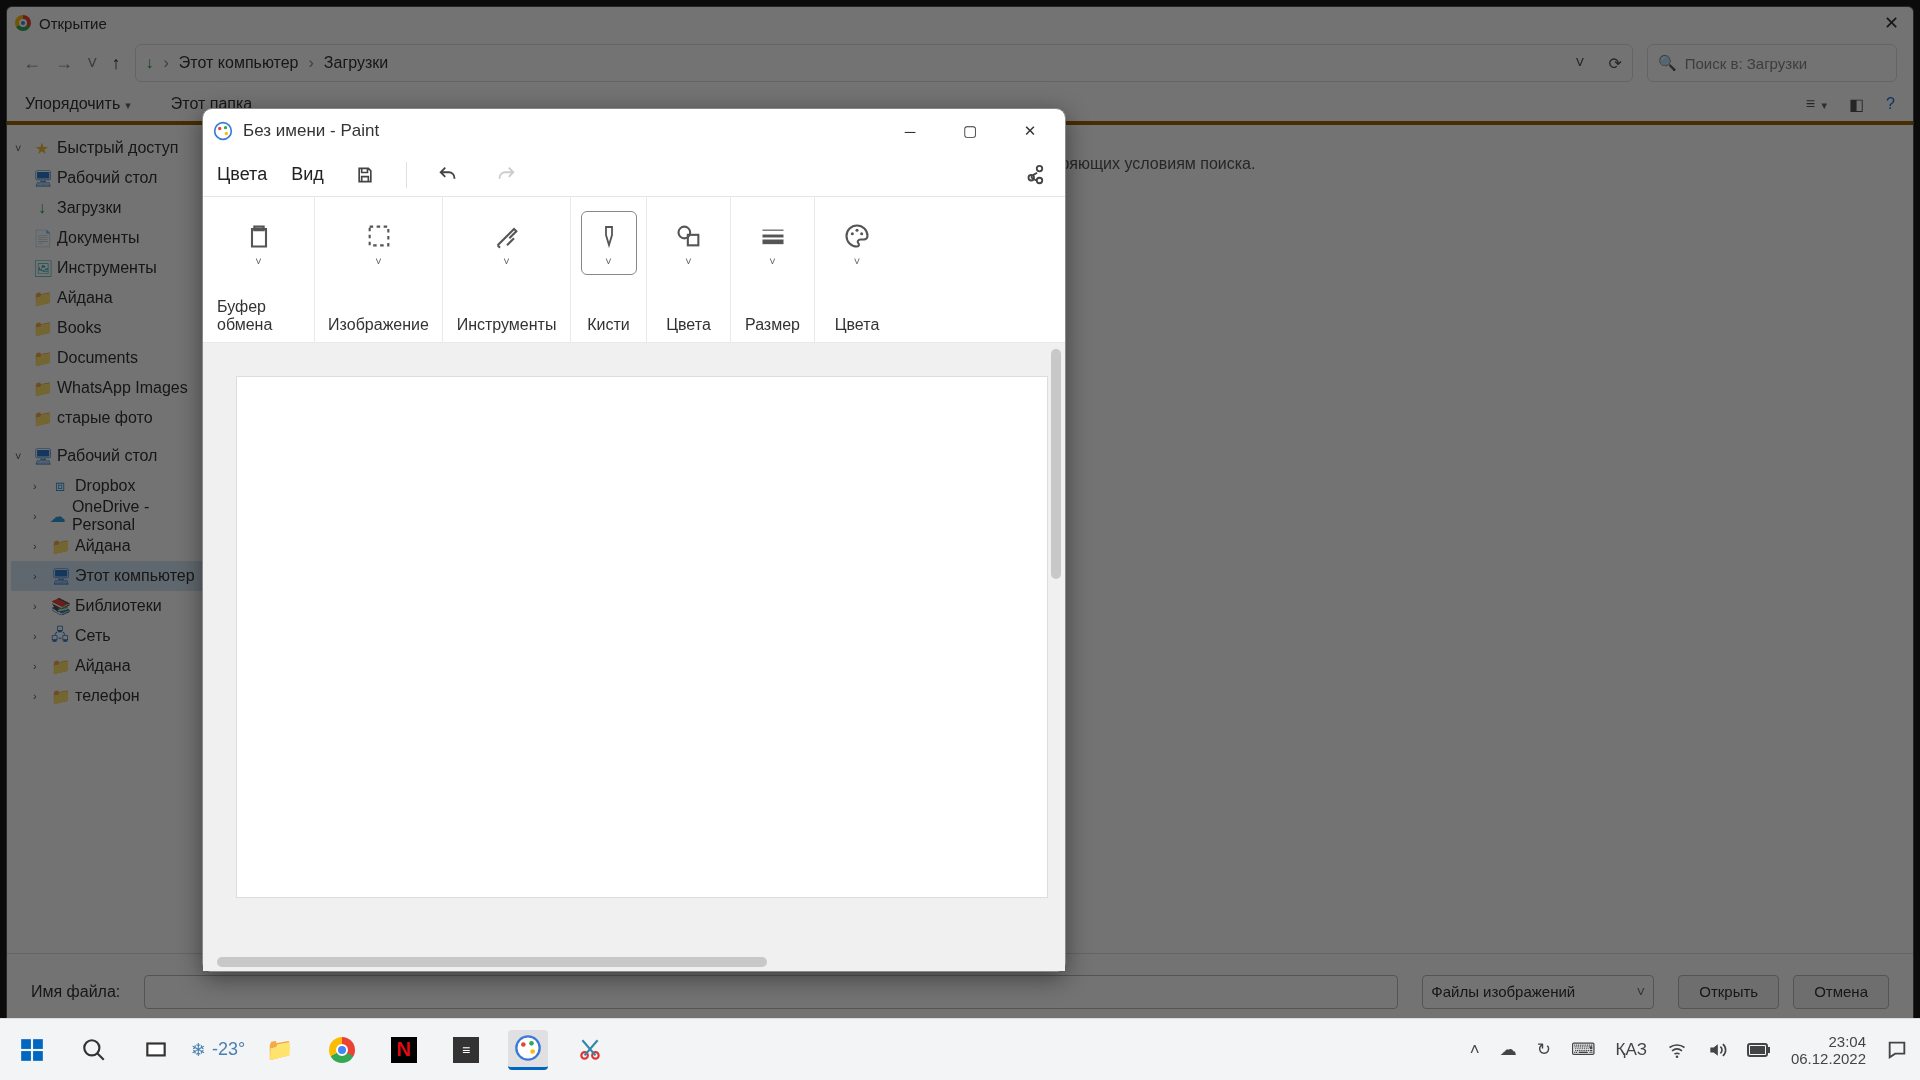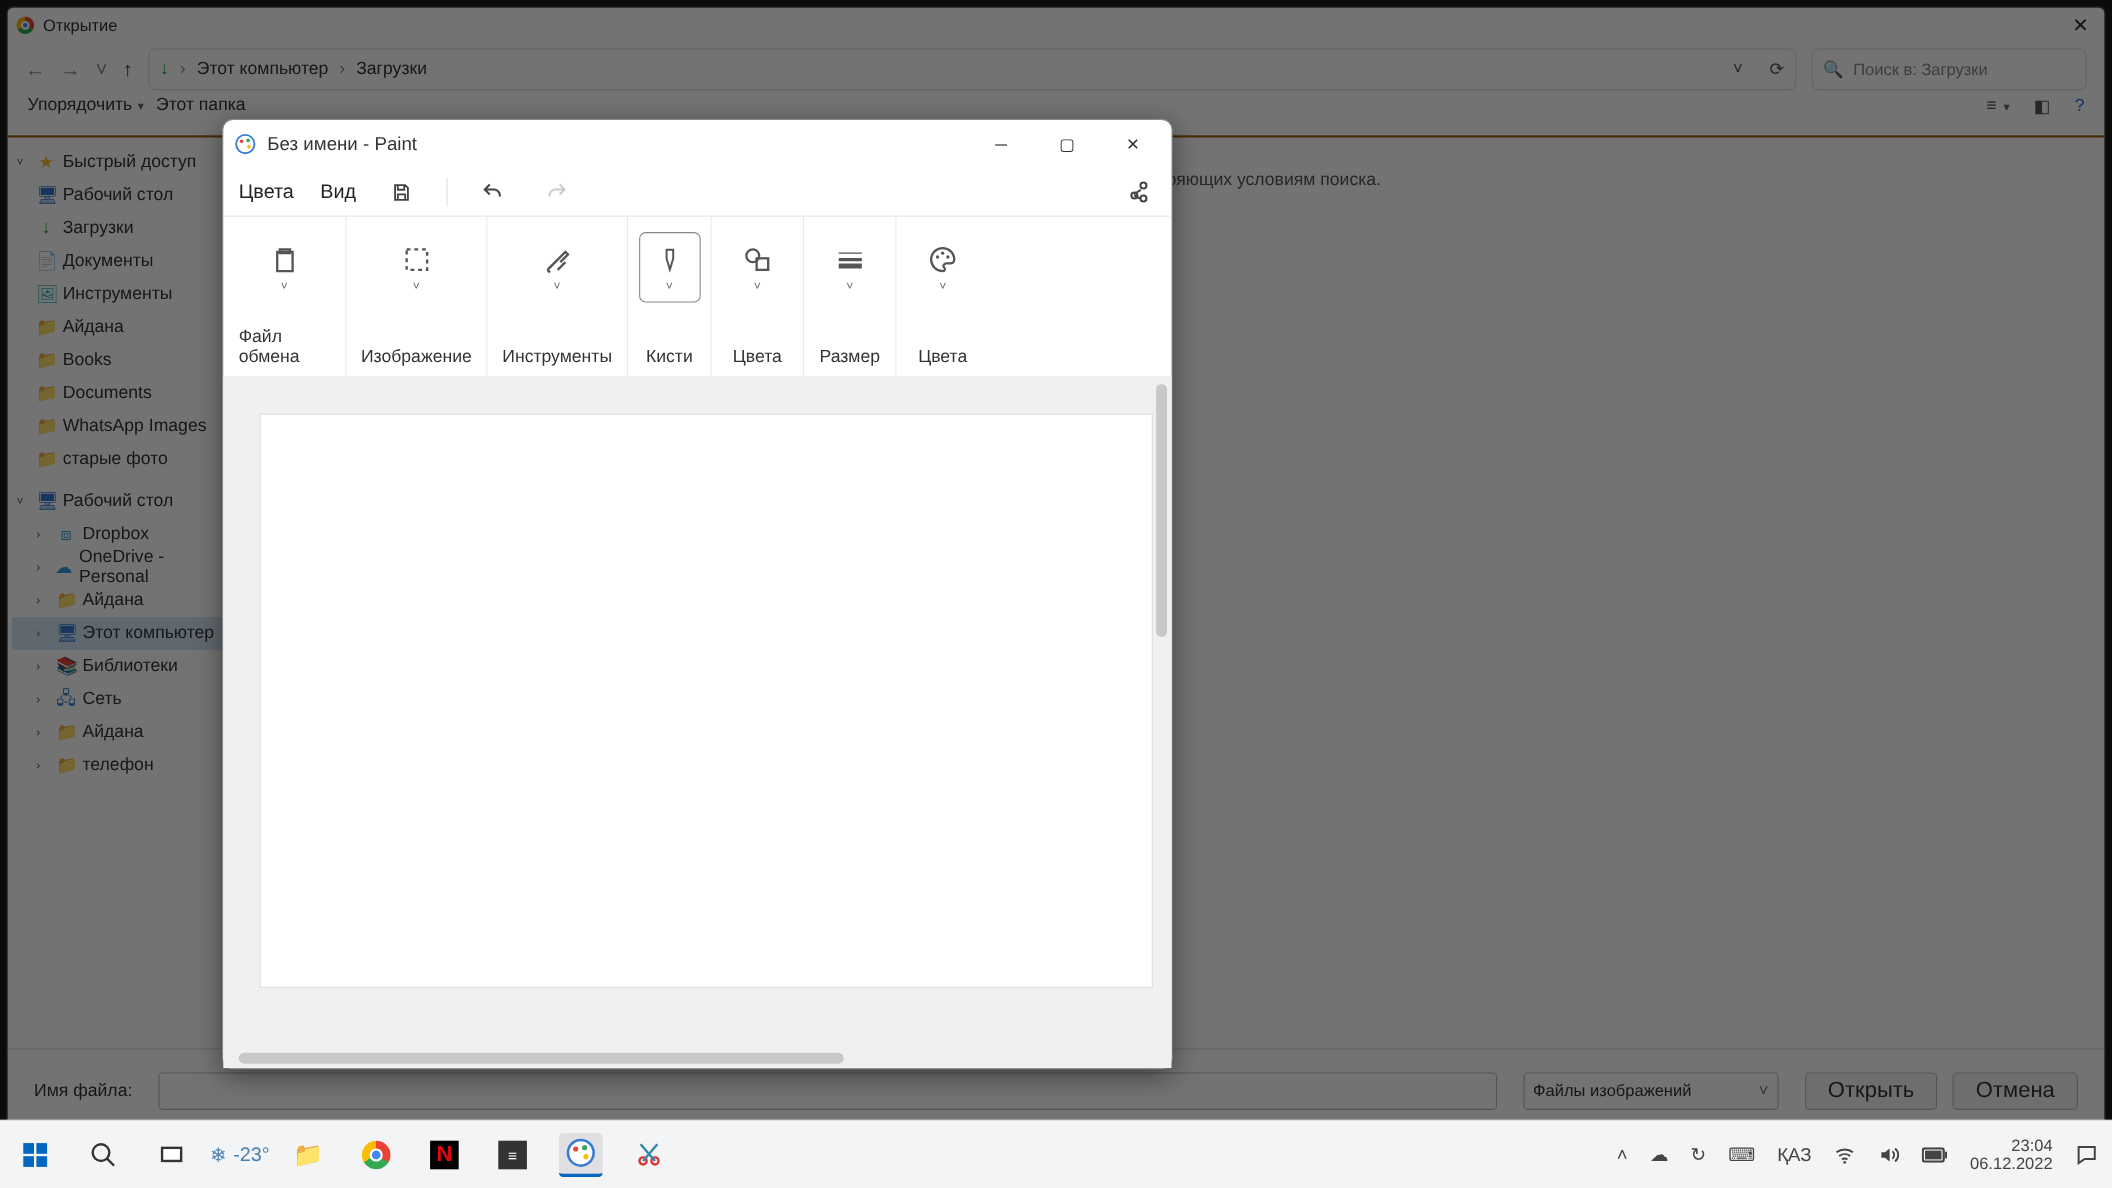--- a/index.html
+++ b/index.html
@@ -13,21 +13,21 @@
 #open-top .close-x{margin-left:auto;font-size:18px;padding:0 6px;color:#333}
 #nav-row{height:48px;display:flex;align-items:center;padding:0 16px;gap:14px}
 #nav-row .nav-arrow{color:#888;font-size:18px}
 #nav-row .nav-arrow.on{color:#333}
 #addr{flex:1;height:38px;border:1px solid #ddd;border-radius:6px;display:flex;align-items:center;padding:0 10px;gap:10px;color:#333;font-size:16px}
 #addr .dl-ic{color:#2aa745}
 #addr .sep{color:#888}
 #addr .refresh{margin-left:auto;color:#555}
 #addr .chev{color:#555}
 #search{width:250px;height:38px;border:1px solid #ddd;border-radius:6px;display:flex;align-items:center;padding:0 10px;color:#888;font-size:15px;gap:8px}
-#toolbar-row{height:38px;display:flex;align-items:flex-start;padding:0 18px;font-size:16px;color:#333;gap:11px;border-bottom:2px solid #a16207}
+#toolbar-row{height:38px;display:flex;align-items:center;padding:0 18px;font-size:16px;color:#333;gap:40px;border-bottom:4px solid #a16207}
 #toolbar-row .drop{font-size:11px;color:#666;margin-left:2px}
 #toolbar-row .right{margin-left:auto;display:flex;align-items:center;gap:22px;color:#555}
 #body-row{flex:1;display:flex}
 #tree{width:200px;border-right:1px solid #eee;padding:8px 4px;font-size:16px;color:#333}
 .tree-row{display:flex;align-items:center;gap:6px;height:30px;padding-left:4px}
 .tree-row.indent1{padding-left:22px}
 .tree-row.sel{background:#d6e6f5}
 .expander{width:12px;color:#555;font-size:11px}
 .ic{width:18px;text-align:center}
 .star{color:#f6b93b}
@@ -36,21 +36,21 @@
 .pic{color:#3bb4c1}
 .net{color:#3179c6}
 .sky{color:#2f9cde}
 #content{flex:1;display:flex;align-items:flex-start;justify-content:center;padding-top:30px;color:#555;font-size:16px}
 #bottom-row{height:76px;border-top:1px solid #ddd;display:flex;align-items:center;padding:0 24px;gap:24px;font-size:16px;color:#333}
 #fname-label{white-space:nowrap}
 #fname-input{flex:1;height:34px;border:1px solid #bbb;border-radius:4px;padding:0 8px;font-size:15px}
 #ftype{width:232px;height:34px;border:1px solid #bbb;border-radius:4px;display:flex;align-items:center;padding:0 8px;font-size:15px;color:#333}
 #ftype .chev{margin-left:auto;color:#777}
 #btns{display:flex;gap:14px}
-#btns .btn{height:34px;padding:0 20px;border:1px solid #bbb;border-radius:4px;display:flex;align-items:center;font-size:20px;background:#f4f4f4}
+#btns .btn{height:34px;padding:0 20px;border:1px solid #bbb;border-radius:4px;display:flex;align-items:center;font-size:15px;background:#f4f4f4}
 
 #dim{position:absolute;inset:0;background:rgba(0,0,0,.55)}
 
 
 #paint{position:absolute;left:202px;top:108px;width:864px;height:864px;background:#fff;border:1px solid #888;border-radius:10px;display:flex;flex-direction:column;box-shadow:0 6px 24px rgba(0,0,0,.45)}
 #p-title{height:44px;display:flex;align-items:center;padding:0 10px;gap:10px;font-size:17px;color:#333}
 #p-title .paint-ic{width:20px;height:20px}
 #p-title .spacer{flex:1}
 #p-title .wbtn{width:50px;height:36px;display:flex;align-items:center;justify-content:center;color:#333;font-size:15px}
 #p-menubar{height:44px;display:flex;align-items:center;padding:0 14px;gap:24px;font-size:18px;color:#222;border-bottom:1px solid #e5e5e5}
@@ -287,21 +287,21 @@
   <div id="p-ribbon">
     <div class="grp" style="width:112px">
       <div class="gicon-wrap">
           <span class="gicon">
             <svg width="28" height="28" viewBox="0 0 24 24">
               <path fill="none" stroke="#555" stroke-width="1.8" d="M8 4h8v3H8z M6 6h12v15H6z"></path>
             </svg>
           </span>
           <span class="garrow">˅</span>
         </div>
-      <span class="glabel">Файл обмена</span>
+      <span class="glabel">Буфер обмена</span>
     </div>
     <div class="grp" style="width:128px">
       <div class="gicon-wrap">
           <span class="gicon">
             <svg width="28" height="28" viewBox="0 0 24 24">
               <rect x="4" y="4" width="16" height="16" fill="none" stroke="#555" stroke-width="1.8" stroke-dasharray="3 3"></rect>
             </svg>
           </span>
           <span class="garrow">˅</span>
         </div>

